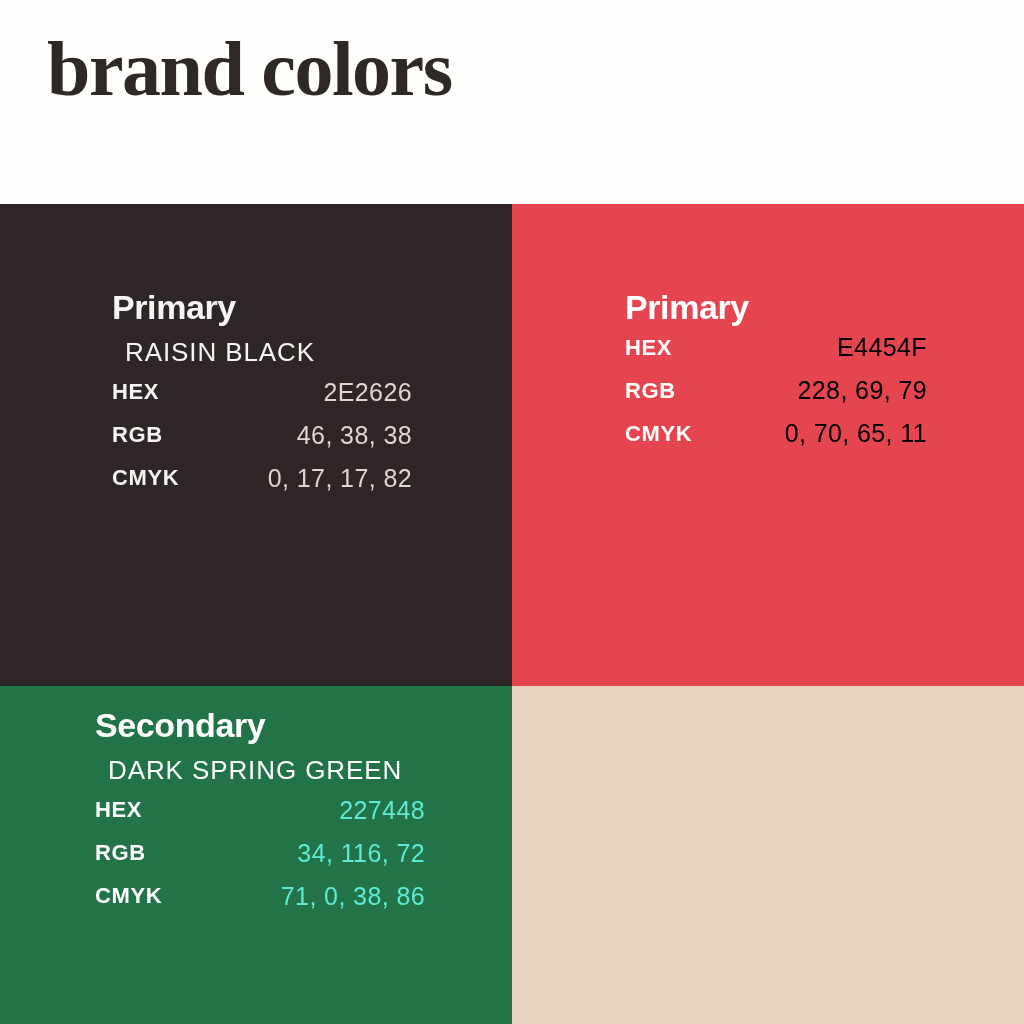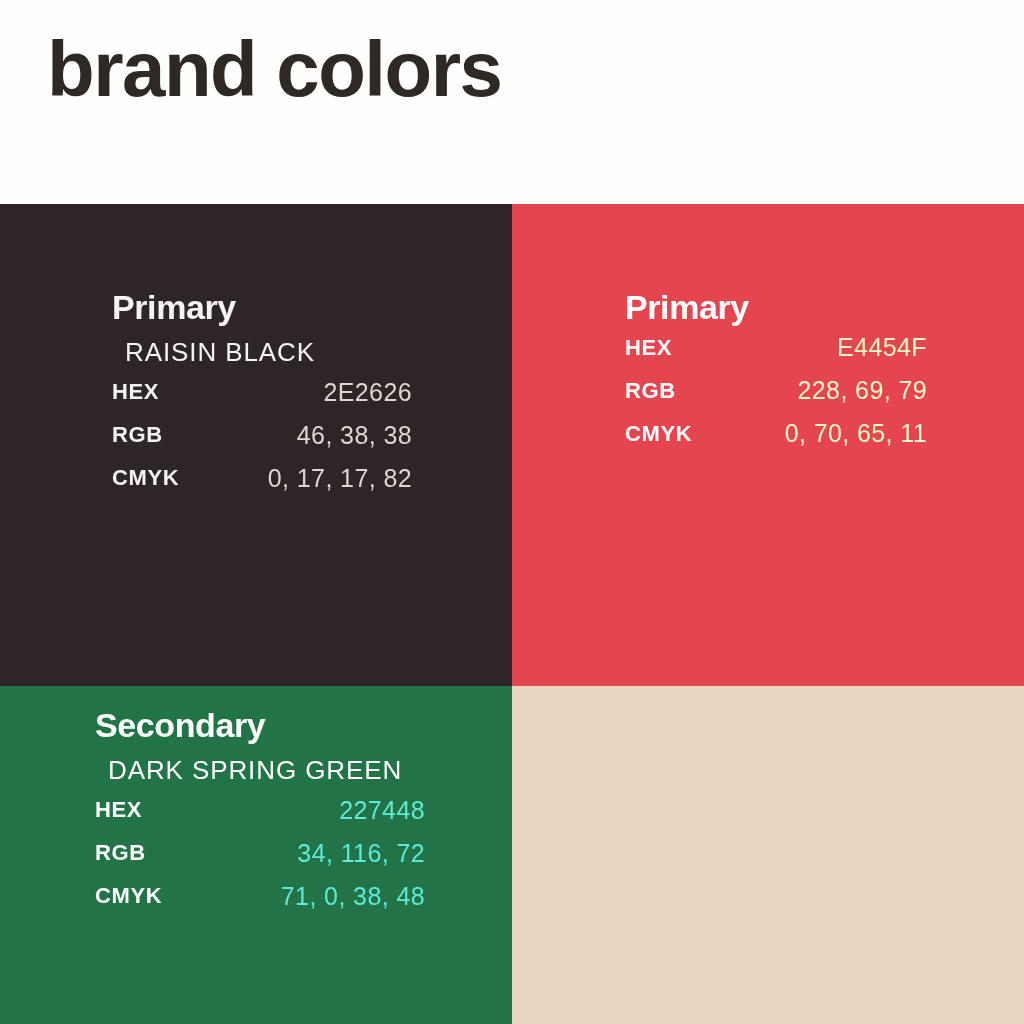--- a/index.html
+++ b/index.html
@@ -32,21 +32,21 @@
     box-sizing: border-box;
     padding-left: 47px;
   }
   .header-title {
     font-size: 78px;
     font-weight: 700;
     color: #2f2926;
     letter-spacing: -1.5px;
     line-height: 1;
     margin-top: -14px;
-    font-family: Liberation Sans, sans-serif;
+    font-family: Liberation Serif, serif;
   }
 
   
   .grid {
     flex: 1 1 auto;
     display: grid;
     grid-template-columns: 512px 512px;
     grid-template-rows: 482px 338px;
     width: 1024px;
   }
@@ -111,21 +111,21 @@
 
   
   .theme-dark .role,
   .theme-dark .name,
   .theme-dark .spec-label { color: #f6f4f2; }
   .theme-dark .spec-value  { color: #ddd6d3; }
 
   .theme-red .role,
   .theme-red .name,
   .theme-red .spec-label { color: #ffffff; }
-  .theme-red .spec-value  { color: #fef9c3; text-align: right; }
+  .theme-red .spec-value  { color: #000000; text-align: right; }
 
   .theme-green .role,
   .theme-green .name,
   .theme-green .spec-label { color: #ffffff; }
   .theme-green .spec-value  { color: #5eead4; }
 
   .theme-light .role,
   .theme-light .name,
   .theme-light .spec-label { color: #17140f; }
   .row-bottom.cell-left  .specs { width: 330px; }
@@ -197,21 +197,21 @@
               <tr>
             <td class="spec-label">HEX</td>
             <td class="spec-value">227448</td>
           </tr>
           <tr>
             <td class="spec-label">RGB</td>
             <td class="spec-value">34, 116, 72</td>
           </tr>
           <tr>
             <td class="spec-label">CMYK</td>
-            <td class="spec-value">71, 0, 38, 48</td>
+            <td class="spec-value">71, 0, 38, 86</td>
           </tr>
         </tbody>
           </table>
       </div>
     </div>
 
     <div class="cell row-bottom cell-right theme-light" style="background-color: rgb(233, 215, 196);">
       <div class="cell-inner">
         <div class="role">Secondary</div>
         <div class="name">ALMOND</div>

